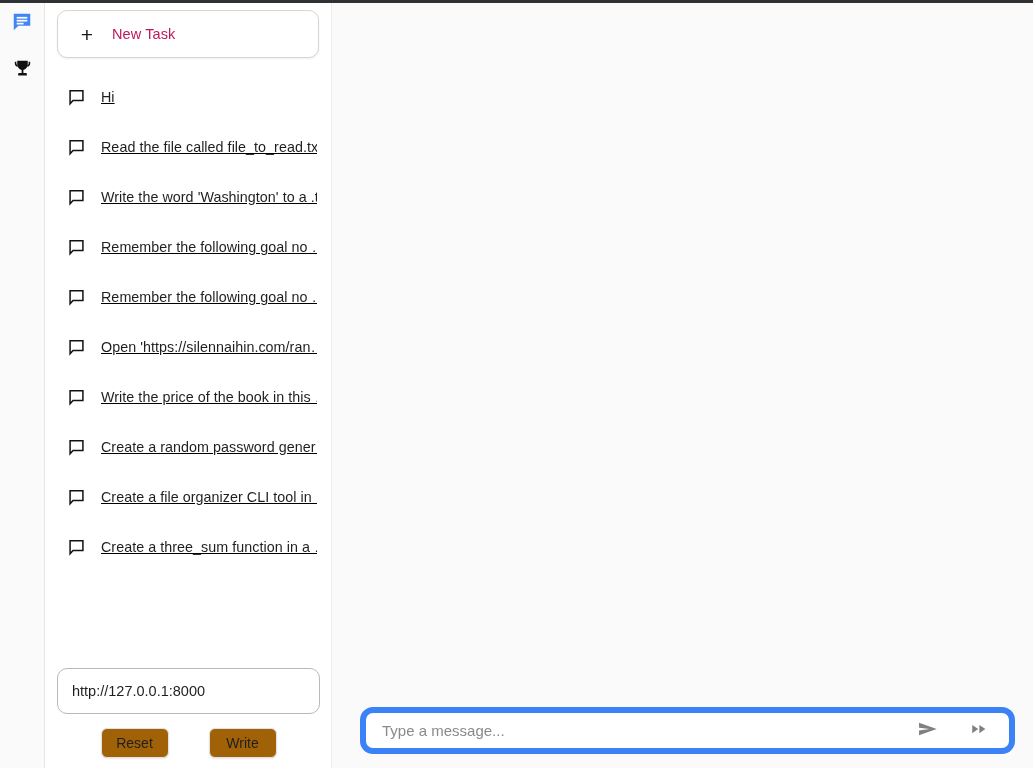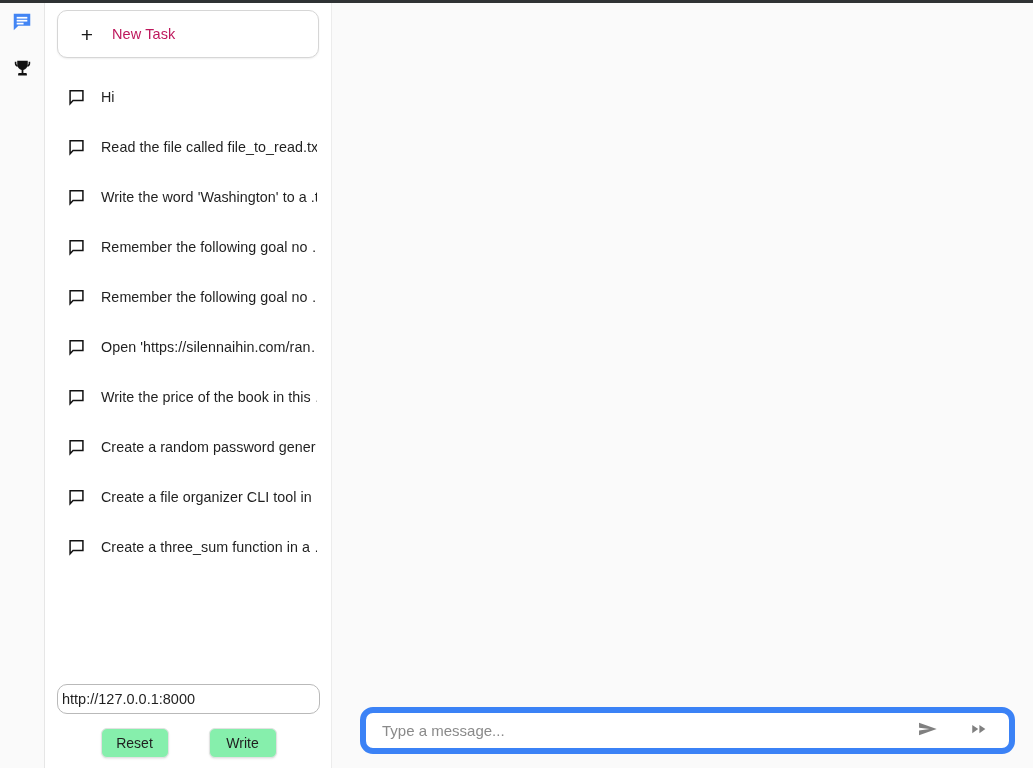--- a/index.html
+++ b/index.html
@@ -107,20 +107,21 @@
     flex: 0 0 auto;
     overflow: hidden;
   }
   .task-item {
     height: 50px;
     display: flex;
     align-items: center;
     padding: 0 14px 0 22px;
     gap: 15px;
     cursor: pointer;
+    text-decoration: underline;
   }
   .task-icon { flex: 0 0 auto; display: flex; align-items: center; }
   .task-label {
     font-size: 14.3px;
     color: #1f1f1f;
     white-space: nowrap;
     overflow: hidden;
     text-overflow: clip;
     letter-spacing: 0.05px;
   }
@@ -128,40 +129,40 @@
   
   .sidebar-bottom {
     position: absolute;
     left: 0;
     bottom: 10px;
     width: 287px;
     padding: 0 12px;
   }
   .url-input {
     width: 100%;
-    height: 30px;
+    height: 46px;
     border: 1px solid #b9b9b9;
     border-radius: 10px;
     background: #ffffff;
-    padding: 0 4px;
+    padding: 0 14px;
     font-size: 14.5px;
     color: #1f1f1f;
     font-family: "Liberation Sans", sans-serif;
     outline: none;
   }
   .btn-row {
     margin-top: 14px;
     display: flex;
     justify-content: center;
     gap: 40px;
   }
   .small-btn {
     min-width: 68px;
     height: 30px;
-    background: #86efac;
+    background: #a16207;
     border: 1px solid #e2e2e2;
     border-radius: 6px;
     box-shadow: 0 1px 2px rgba(0,0,0,0.09);
     font-size: 14px;
     color: #1f1f1f;
     cursor: pointer;
     padding: 0 12px;
     font-family: "Liberation Sans", sans-serif;
   }
 

